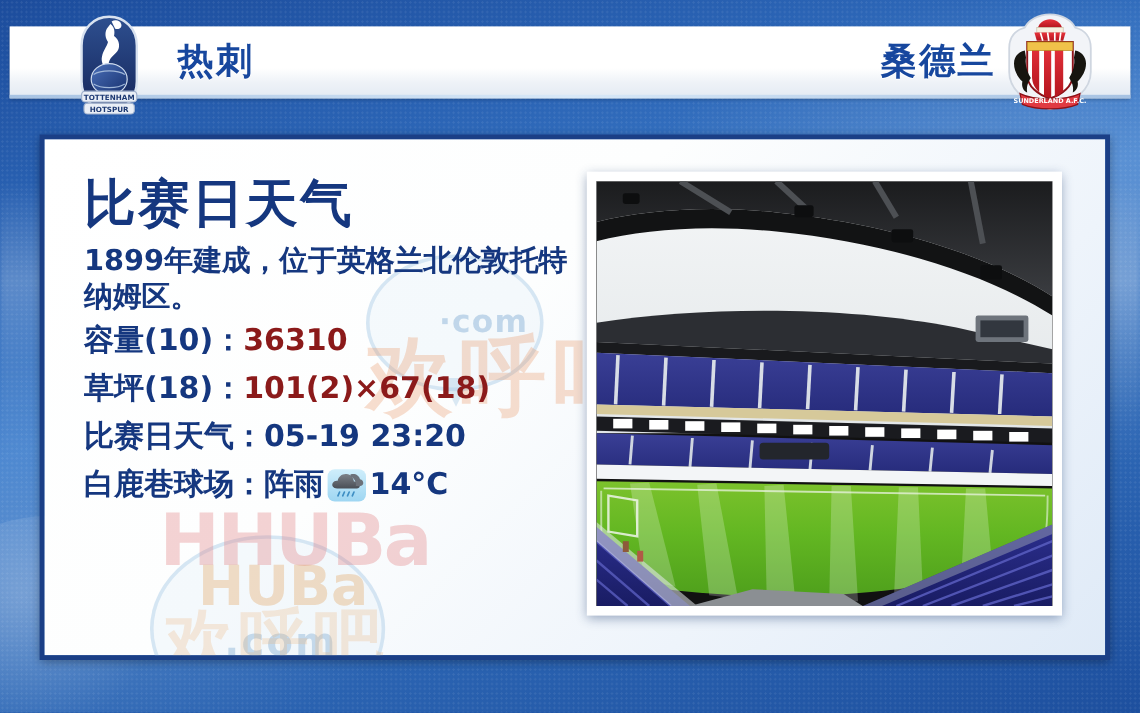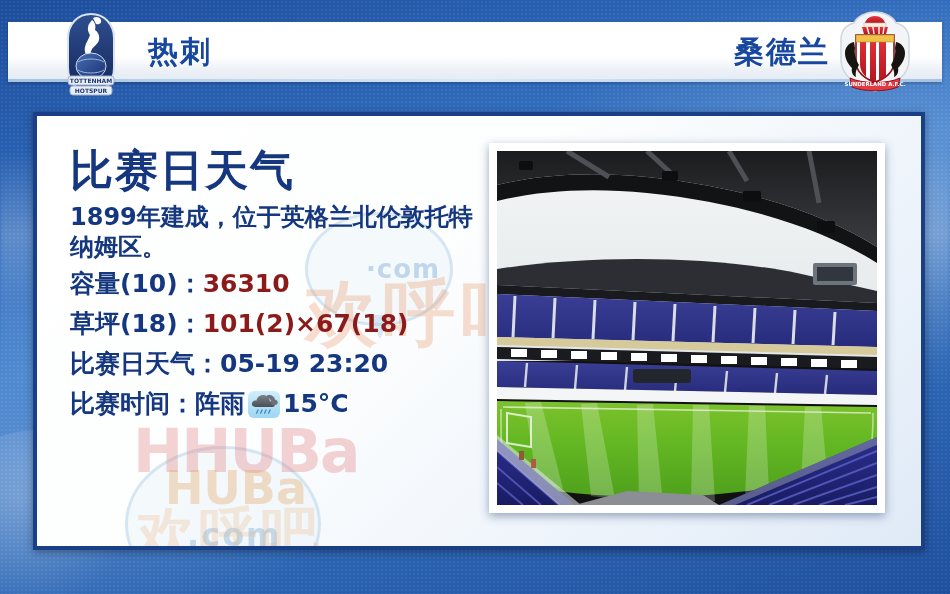--- a/index.html
+++ b/index.html
@@ -263,21 +263,21 @@
 
       <div class="row">
         <span>草坪(18)：</span><span class="val-red">101(2)×67(18)</span>
       </div>
 
       <div class="row">
         <span>比赛日天气：</span><span class="val-blue">05-19 23:20</span>
       </div>
 
       <div class="row wx-row">
-        <span>比赛时间：</span>
+        <span>白鹿巷球场：</span>
           <span class="val-blue">阵雨</span>
         <span class="wx-icon">
           <svg viewBox="0 0 34 30" width="34" height="30">
             <defs>
               <linearGradient id="wxTile" x1="0" y1="0" x2="0" y2="1">
                 <stop offset="0" stop-color="#cfeefb"></stop>
                 <stop offset="1" stop-color="#9ed6f2"></stop>
               </linearGradient>
               <linearGradient id="wxCloud" x1="0" y1="0" x2="0" y2="1">
                 <stop offset="0" stop-color="#7d8289"></stop>
@@ -289,21 +289,21 @@
                      C10 8 13.2 5.6 16.8 6 C20.2 6.4 22.7 9 22.9 12.2
                      C25.6 11.9 27.8 13.7 27.8 16 C27.8 17.3 26.8 18 25.4 18 Z" fill="url(#wxCloud)"></path>
             <path d="M20 6.5 C23.6 5.2 27.2 7.1 28 10.4 C29.8 10.8 31 12.3 30.7 14
                      C30.5 15.3 29.4 16 28.2 16 L24.5 16 C25.2 13 23.6 9.5 20 8 Z" fill="#6c7179"></path>
             <path d="M11 21 L9.6 24.2" stroke="#3e8fc4" stroke-width="1.4" stroke-linecap="round"></path>
             <path d="M15 21 L13.6 24.2" stroke="#3e8fc4" stroke-width="1.4" stroke-linecap="round"></path>
             <path d="M19 21 L17.6 24.2" stroke="#3e8fc4" stroke-width="1.4" stroke-linecap="round"></path>
             <path d="M23 21 L21.6 24.2" stroke="#3e8fc4" stroke-width="1.4" stroke-linecap="round"></path>
           </svg>
         </span>
-        <span class="val-blue">15°C</span>
+        <span class="val-blue">14°C</span>
       </div>
     </div>
 
     <div class="photo-frame">
       <div class="photo">
         <svg viewBox="0 0 380 354" width="380" height="354">
           <defs>
             <linearGradient id="sky" x1="0" y1="0" x2="0" y2="1">
               <stop offset="0" stop-color="#f4f6f7"></stop>
               <stop offset="1" stop-color="#e2e6e8"></stop>

